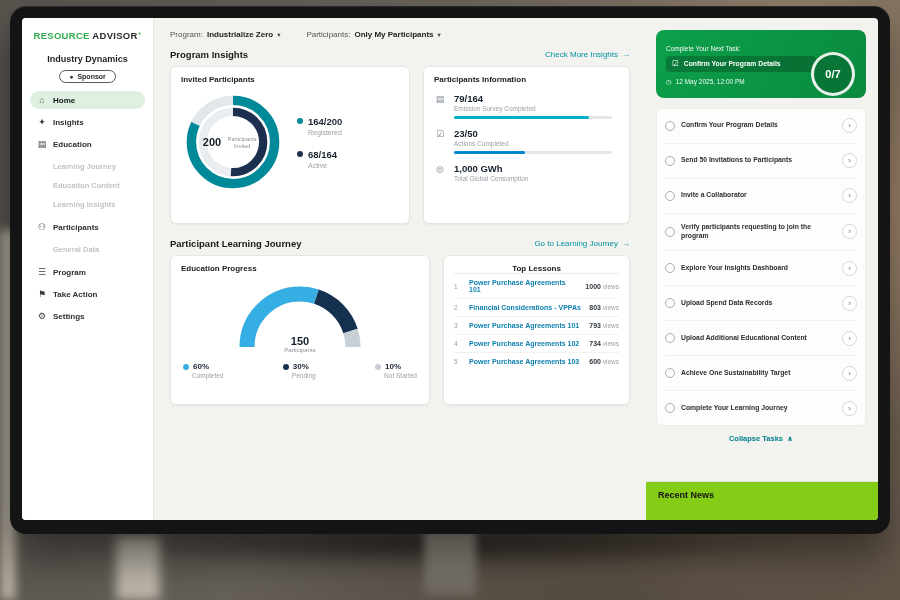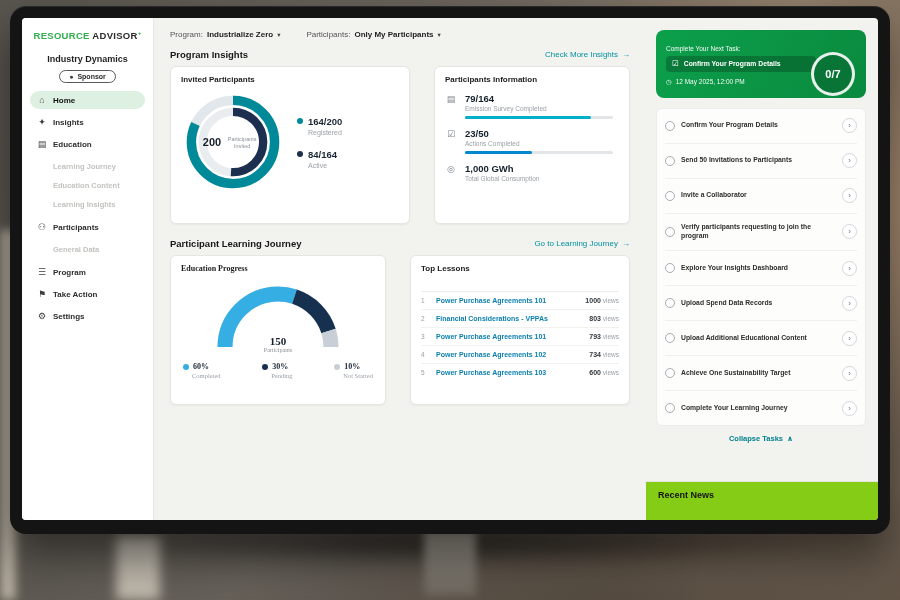--- a/index.html
+++ b/index.html
@@ -37,27 +37,27 @@
   .main{flex:1;min-width:0;padding:12px 16px 10px;box-sizing:border-box;}
   .h1{font-size:17px;font-weight:bold;color:#161616;margin:4px 0 10px;}
   .filters{display:flex;gap:26px;align-items:center;margin-bottom:10px;}
   .filter{display:flex;align-items:center;font-size:8px;color:#555;}
   .fv{font-weight:bold;color:#1d1d1d;margin-left:4px;}
   .chev{font-size:6.5px;color:#444;margin-left:4px;}
   .sec{display:flex;justify-content:space-between;align-items:center;margin:8px 0 6px;}
   .sec2{margin-top:14px;}
   .sec-title{font-size:9.5px;font-weight:bold;color:#181818;}
   .sec-link{display:flex;align-items:center;gap:4px;font-size:8px;font-weight:normal;color:#00929e;cursor:default;}
-  .cards{display:flex;gap:24px;}
+  .cards{display:flex;gap:13px;}
   .card{background:#fff;border:1px solid #e6e6e1;border-radius:6px;box-shadow:0 1px 2px rgba(0,0,0,.05);
     padding:8px 10px;box-sizing:border-box;}
   .card-title{font-size:8px;font-weight:bold;color:#1c1c1c;}
   .card-invited{width:240px;height:158px;}
   .card-info{flex:1;height:158px;}
-  .card-edu{width:216px;height:150px;font-family:Liberation Serif, serif;}
+  .card-edu{width:260px;height:150px;}
   .card-lessons{flex:1;height:150px;}
 
   .donut-wrap{display:flex;align-items:center;gap:12px;margin-top:6px;}
   .donut{position:relative;width:104px;height:104px;flex:none;}
   .donut svg{width:104px;height:104px;display:block;}
   .donut-center{position:absolute;inset:0;display:flex;align-items:center;justify-content:center;text-align:center;}
   .donut-center .v{font-size:11px;font-weight:bold;color:#15202b;}
   .donut-center .l{font-size:5.5px;color:#8a9097;width:42px;line-height:1.25;margin-top:1px;}
   .dleg{display:flex;flex-direction:column;gap:13px;}
   .dleg .top{display:flex;align-items:center;gap:5px;}
@@ -76,21 +76,21 @@
   .gauge-wrap{position:relative;width:130px;height:74px;margin:6px auto 0;}
   .gauge-wrap svg{display:block;width:130px;height:74px;}
   .gauge-center{position:absolute;left:0;right:0;bottom:0;text-align:center;}
   .gauge-center .v{font-size:11px;font-weight:bold;color:#15202b;}
   .gauge-center .l{font-size:6px;color:#8a9097;}
   .eleg{display:flex;justify-content:space-between;margin-top:9px;padding:0 2px;}
   .eleg .top{display:flex;align-items:center;gap:4px;}
   .eleg .v{font-size:8px;font-weight:bold;color:#1b2633;}
   .eleg .lab{font-size:6.5px;color:#9aa1a8;margin:1px 0 0 9px;}
 
-  .lesson-head{font-size:8px;font-weight:bold;color:#1c1c1c;padding-bottom:18px;border-bottom:1px solid #ececea;}
+  .lesson-head{font-size:8px;font-weight:bold;color:#1c1c1c;padding-bottom:0;border-bottom:1px solid #ececea;text-align:center;}
   .lesson-row{display:flex;align-items:center;gap:7px;padding:5px 0;border-bottom:1px solid #f1f1ee;}
   .lesson-row:last-child{border-bottom:none;}
   .lr-rank{font-size:6.5px;color:#9aa0a6;width:8px;flex:none;}
   .lr-title{flex:1;font-size:7px;font-weight:bold;color:#0b7fae;}
   .lr-views{font-size:6.5px;color:#9aa0a6;white-space:nowrap;}
   .lr-views b{font-size:7px;color:#2f373e;}
 
   
   .rightcol{width:232px;flex:none;box-sizing:border-box;padding:12px 12px 0 10px;display:flex;flex-direction:column;}
   .todo-card{position:relative;background:linear-gradient(120deg,#0ca04b,#0a8a3e);border-radius:8px;padding:10px 10px 12px;color:#fff;}
@@ -217,21 +217,21 @@
                 <div>
                   <div class="top">
                     <span class="dot" style="background: rgb(0, 138, 153);"></span>
                     <span class="val">164/200</span>
                   </div>
                   <div class="lab">Registered</div>
                 </div>
                 <div>
                   <div class="top">
                     <span class="dot" style="background: rgb(29, 47, 78);"></span>
-                    <span class="val">84/164</span>
+                    <span class="val">68/164</span>
                   </div>
                   <div class="lab">Active</div>
                 </div>
               </div>
             </div>
           </div>
 
           <div class="card card-info">
             <div class="card-title">Participants Information</div>
             <div class="info-row">

